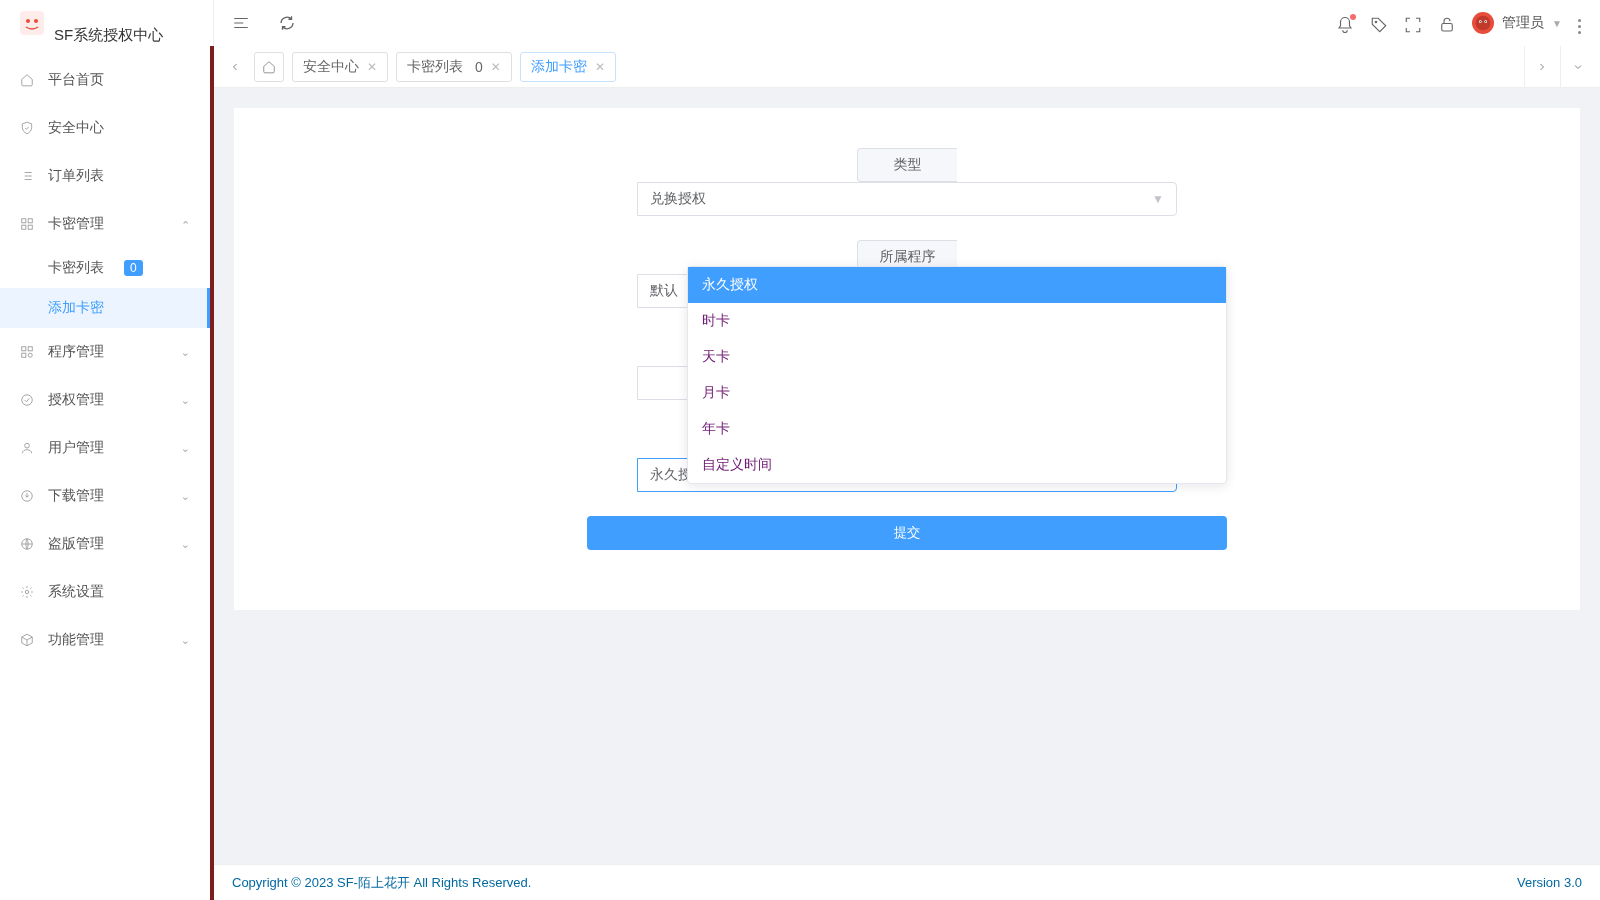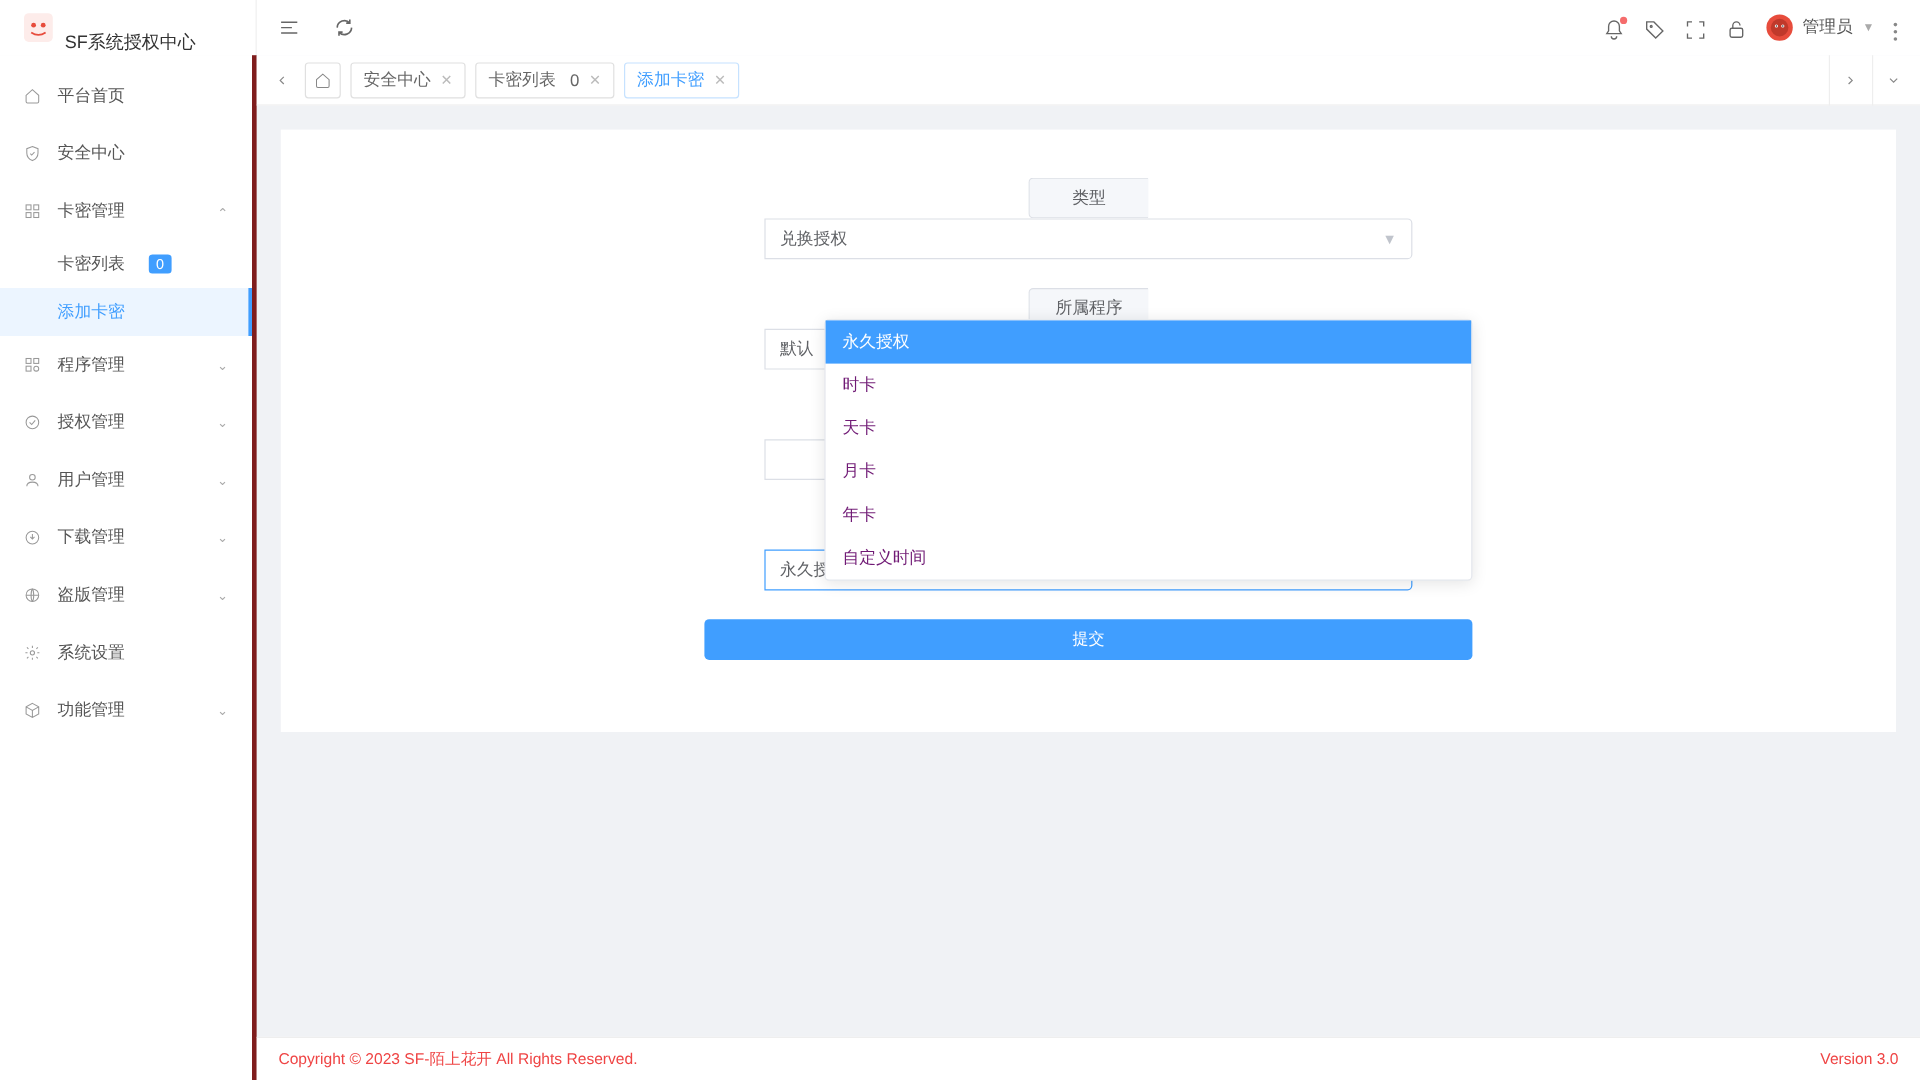--- a/index.html
+++ b/index.html
@@ -52,21 +52,21 @@
 .form-input.active { border-color: #409EFF; }
 .select-caret { color: #c0c4cc; font-size: 12px; }
 .select-caret.up { color: #409EFF; }
 .submit-row { display: flex; justify-content: center; margin-top: 8px; }
 .submit-btn { width: 640px; height: 34px; background: #409EFF; color: #fff; border: none; border-radius: 4px; cursor: pointer; }
 
 .dropdown { position: absolute; width: 540px; background: #fff; border: 1px solid #e4e7ed; border-radius: 4px; box-shadow: 0 2px 12px rgba(0,0,0,.1); z-index: 10; left: 50%; margin-left: -220px; top: 178px; }
 .dropdown-item { padding: 9px 14px; cursor: pointer; color: #701a75; }
 .dropdown-item.selected { background: #409EFF; color: #fff; }
 
-.footer { background: #fff; border-top: 1px solid #eee; display: flex; align-items: center; justify-content: space-between; padding: 0 18px; height: 36px; color: #ef4444; font-size: 13px; }
+.footer { background: #fff; border-top: 1px solid #eee; display: flex; align-items: center; justify-content: space-between; padding: 0 18px; height: 36px; color: #0369a1; font-size: 13px; }
 </style>
 </head>
 <body>
 
 <div class="app">
 
   <div class="logo-bar">
     <span class="logo-img">
       <svg viewBox="0 0 24 24" fill="currentColor">
           <circle cx="8" cy="10" r="2"></circle>
@@ -149,20 +149,28 @@
           <svg viewBox="0 0 24 24" stroke="currentColor" fill="none" stroke-width="1.5">
             <path d="M12 2l8 3v6c0 5-3.5 9-8 11-4.5-2-8-6-8-11V5l8-3z"></path>
             <path d="M9 12l2 2 4-4"></path>
           </svg>
         </span>
         <span class="label">安全中心</span>
       </div>
       <div class="menu-item">
         <span class="menu-icon">
           <svg viewBox="0 0 24 24" stroke="currentColor" fill="none" stroke-width="1.5">
+            <path d="M8 6h12M8 12h12M8 18h12M4 6h.01M4 12h.01M4 18h.01"></path>
+          </svg>
+        </span>
+        <span class="label">订单列表</span>
+      </div>
+      <div class="menu-item">
+        <span class="menu-icon">
+          <svg viewBox="0 0 24 24" stroke="currentColor" fill="none" stroke-width="1.5">
             <rect x="3" y="3" width="7" height="7"></rect>
             <rect x="14" y="3" width="7" height="7"></rect>
             <rect x="3" y="14" width="7" height="7"></rect>
             <rect x="14" y="14" width="7" height="7"></rect>
           </svg>
         </span>
         <span class="label">卡密管理</span>
         <span class="arrow up">⌄</span>
       </div>
       <div class="submenu">

